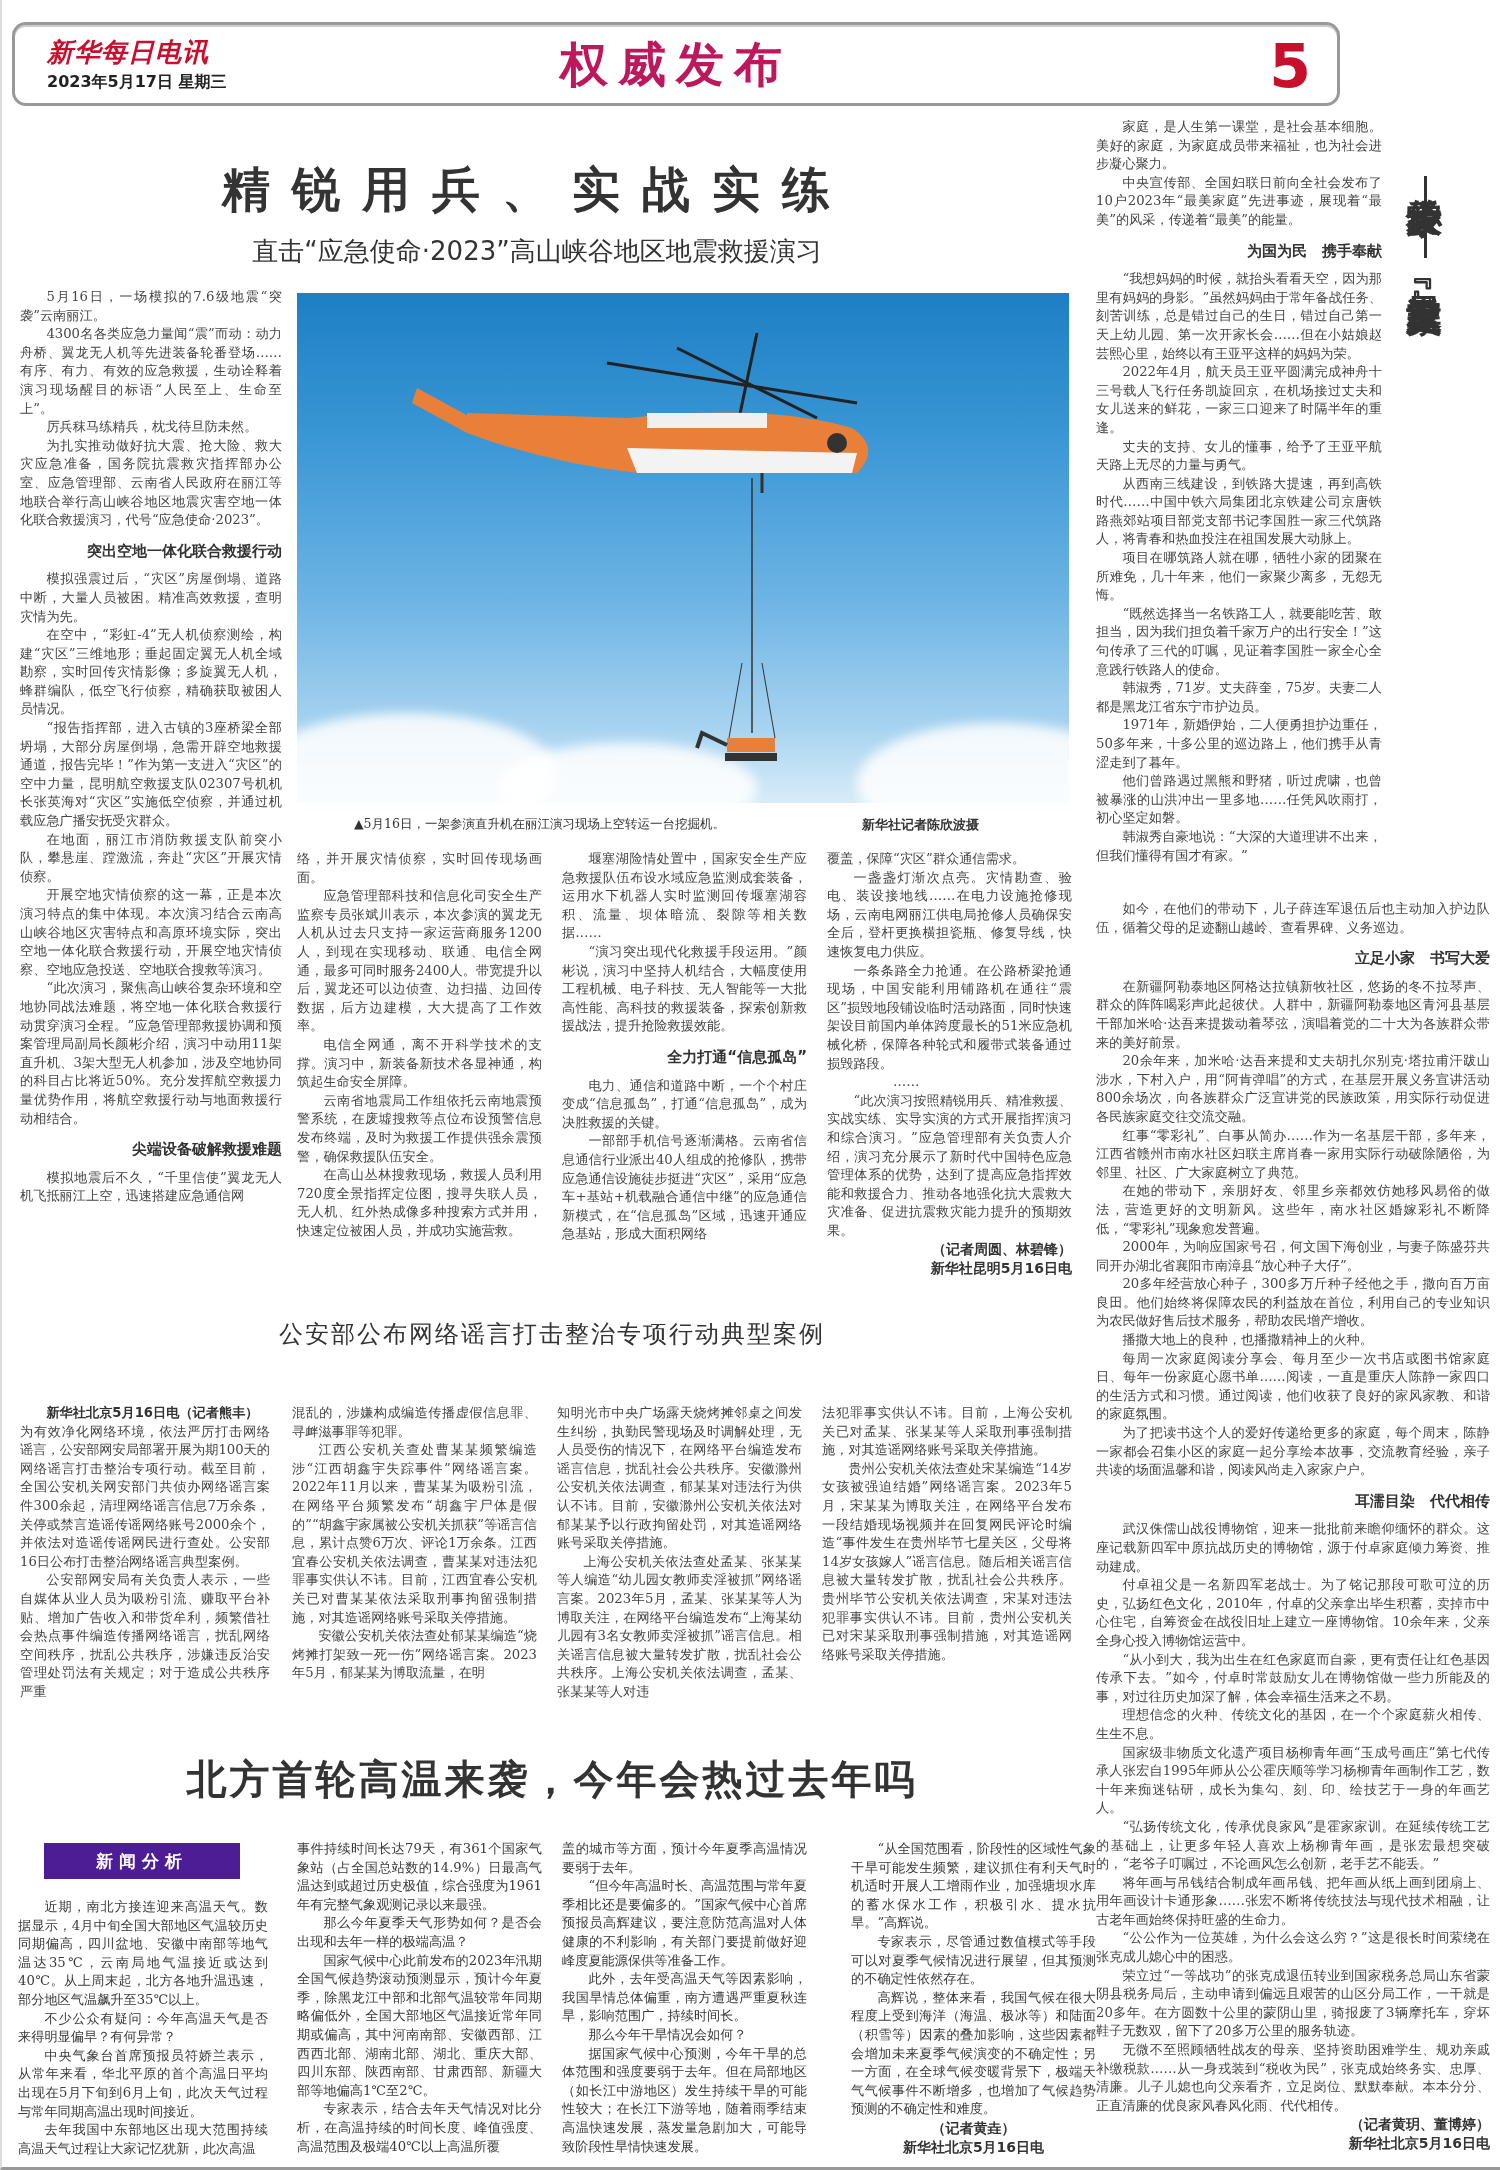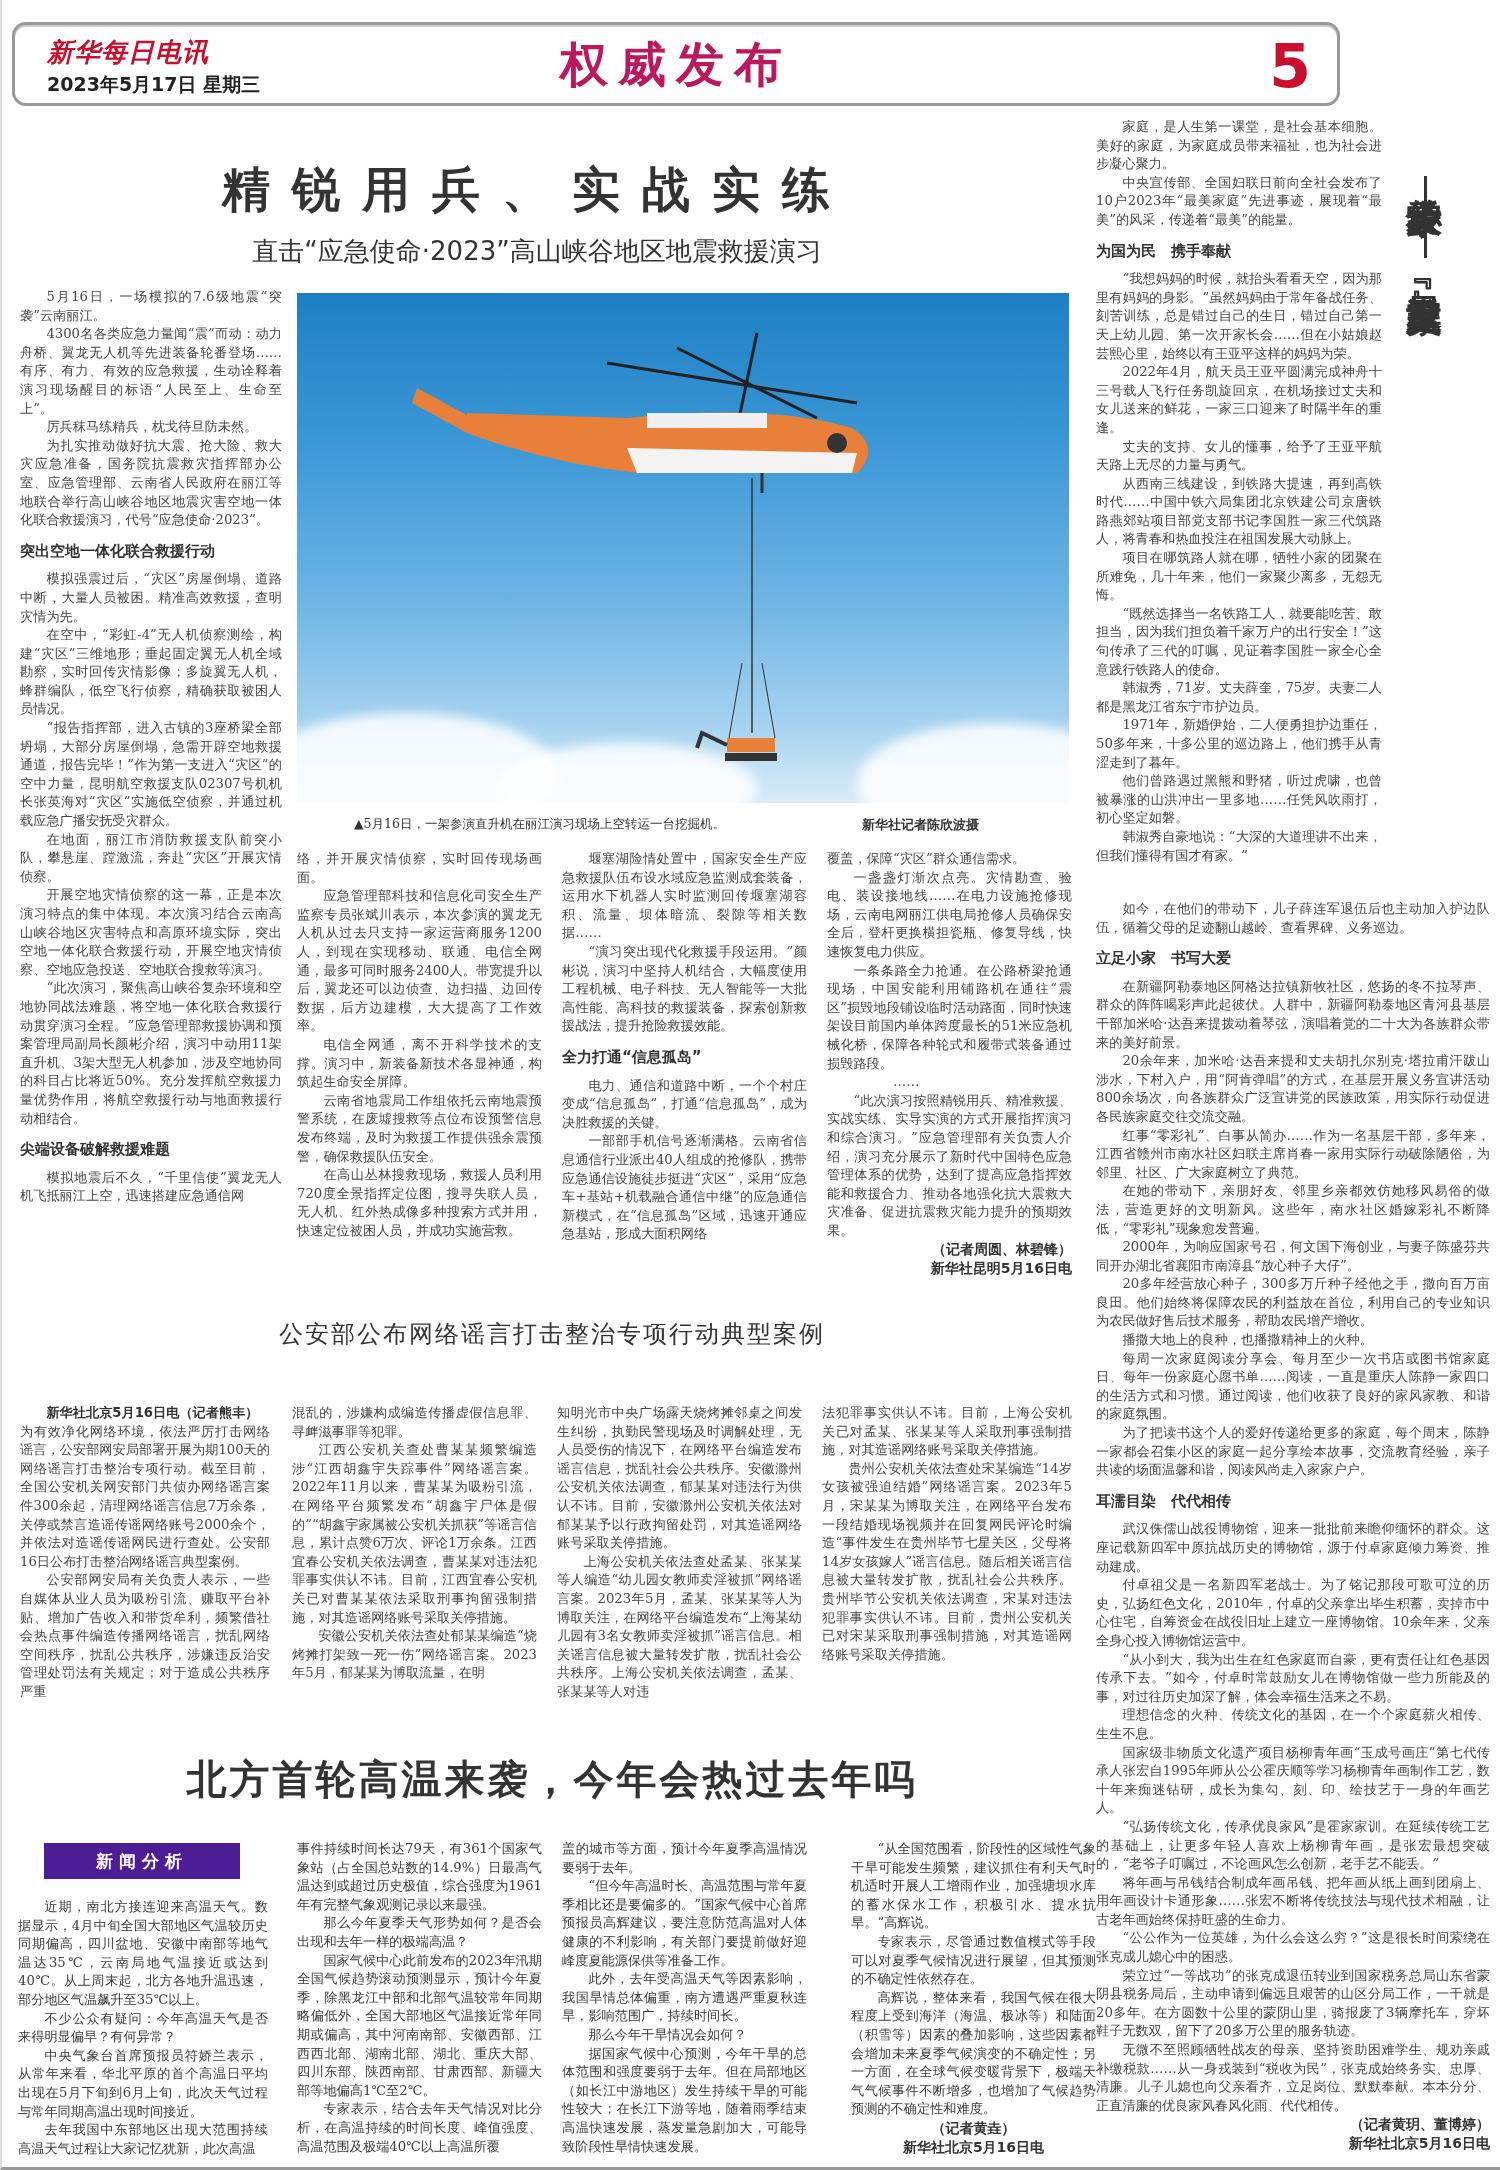--- a/index.html
+++ b/index.html
@@ -4,31 +4,31 @@
 <style>
   * { box-sizing: border-box; margin: 0; padding: 0; }
   html, body { width: 1500px; height: 2170px; background: #fff; overflow: hidden; }
   body { font-family: "DejaVu Serif", "Liberation Serif", serif; color: #333; position: relative; }
   .page { position: absolute; left: 0; top: 0; width: 1500px; height: 2170px; border-left: 2px solid #ddd; border-bottom: 3px solid #999; }
 
   
   .masthead { position: absolute; left: 10px; top: 22px; width: 1328px; height: 84px; border: 3px solid #999; border-radius: 14px; box-shadow: 0 2px 0 #ccc inset; }
   .brand { position: absolute; left: 32px; top: 10px; }
   .brand-name { font-family: "DejaVu Serif", serif; font-style: italic; font-weight: bold; color: #c8102e; font-size: 26px; letter-spacing: 1px; }
-  .brand-date { font-family: "DejaVu Sans", sans-serif; font-size: 19px; color: #222; margin-top: 2px; font-weight: bold; }
+  .brand-date { font-family: "DejaVu Sans", sans-serif; font-size: 16px; color: #222; margin-top: 2px; font-weight: bold; }
   .section-title { position: absolute; left: 0; right: 0; top: 8px; text-align: center; font-family: "DejaVu Serif", serif; font-weight: bold; font-size: 48px; color: #be185d; letter-spacing: 10px; }
   .page-num { position: absolute; right: 26px; top: 6px; font-family: "DejaVu Sans", sans-serif; font-size: 60px; font-weight: bold; color: #c8102e; }
 
   
   .a1-headline { position: absolute; left: 60px; top: 158px; width: 950px; text-align: center; font-family: "DejaVu Serif", serif; font-weight: bold; font-size: 48px; color: #333; letter-spacing: 22px; }
   .a1-sub { position: absolute; left: 60px; top: 234px; width: 950px; text-align: center; font-family: "DejaVu Sans", sans-serif; font-size: 26px; color: #333; }
 
   .col { position: absolute; font-size: 13.2px; line-height: 18.6px; text-align: justify; color: #444; }
   .col p { text-indent: 2em; }
-  .col h3 { font-family: "DejaVu Sans", sans-serif; font-weight: bold; font-size: 15px; text-align: left; margin: 12px 0 10px; color: #333; text-indent: 0; }
+  .col h3 { font-family: "DejaVu Sans", sans-serif; font-weight: bold; font-size: 15px; text-align: right; margin: 12px 0 10px; color: #333; text-indent: 0; }
   .byline-end { text-align: right; font-family: "DejaVu Sans", sans-serif; font-weight: bold; font-size: 14px; color: #333; }
   .dots { text-indent: 5em !important; }
 
   
   .photo { position: absolute; left: 295px; top: 293px; width: 772px; height: 510px; overflow: hidden;
     background: linear-gradient(180deg, #1d7fc4 0%, #3c98d6 30%, #6db4e4 60%, #a7d3f0 85%, #d8ecf8 100%); }
   .cloud { position: absolute; background: rgba(255,255,255,0.85); border-radius: 50%; filter: blur(6px); }
   .caption { position: absolute; left: 300px; top: 816px; width: 770px; font-size: 12.5px; color: #333; }
   .caption .cap-text { position: absolute; left: 52px; top: 0; }
   .caption .cap-credit { position: absolute; left: 560px; top: 0; font-family: "DejaVu Sans", sans-serif; font-weight: bold; font-size: 13px; }

